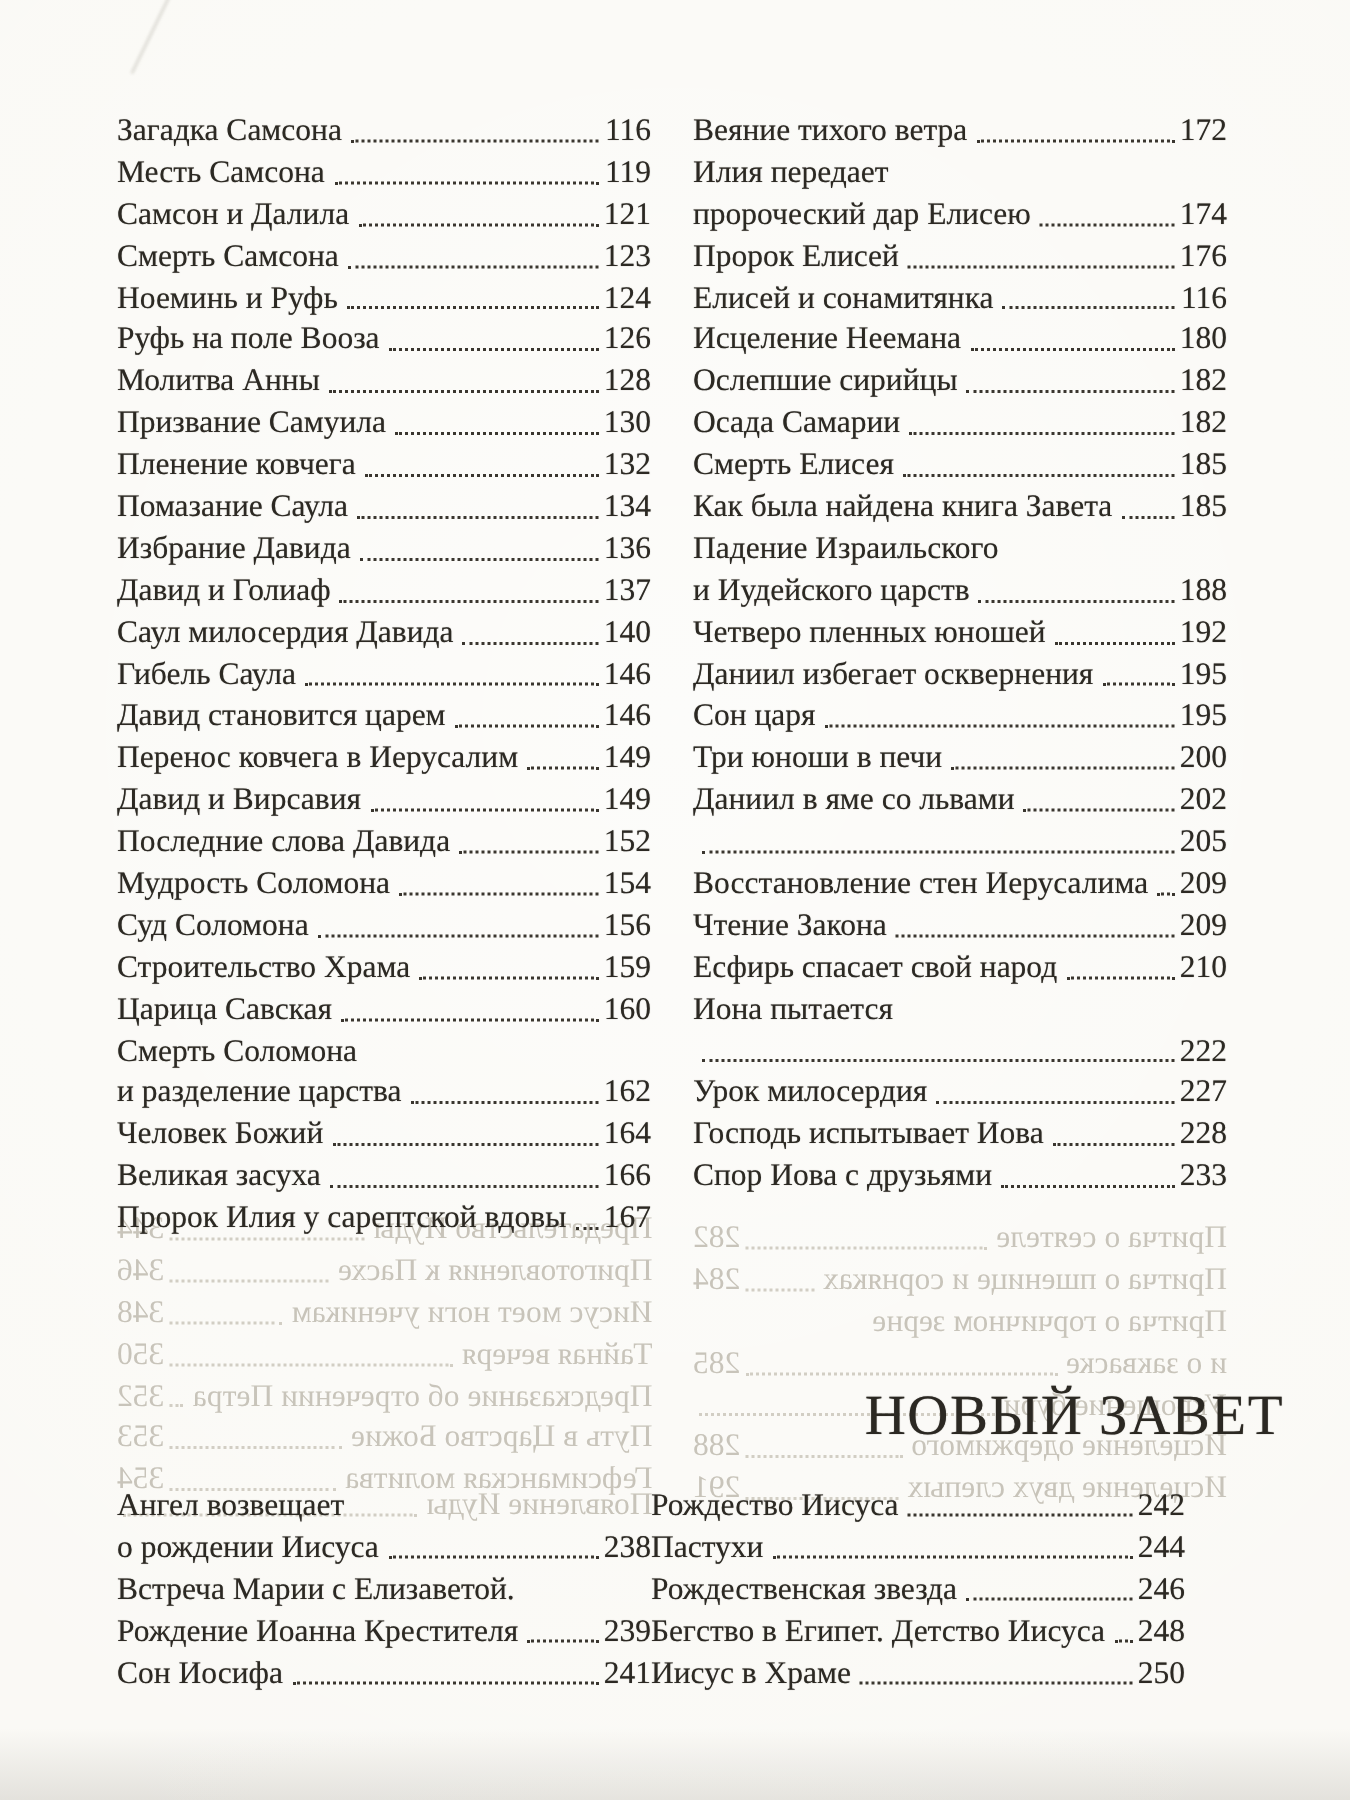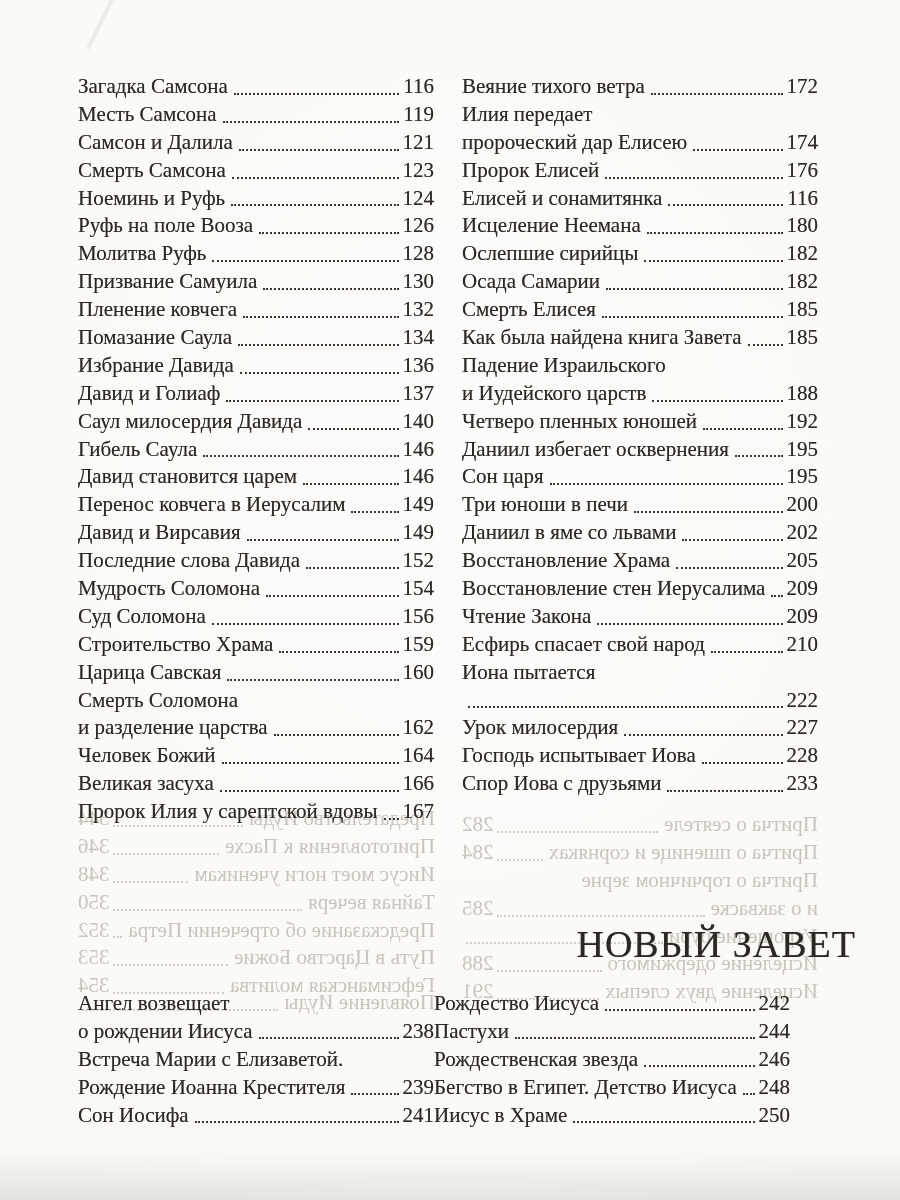--- a/index.html
+++ b/index.html
@@ -176,21 +176,21 @@
           <span class="t">Ноеминь и Руфь</span>
           <span class="leader"></span>
           <span class="pg">124</span>
         </div>
         <div class="row">
           <span class="t">Руфь на поле Вооза</span>
           <span class="leader"></span>
           <span class="pg">126</span>
         </div>
         <div class="row">
-          <span class="t">Молитва Руфь</span>
+          <span class="t">Молитва Анны</span>
           <span class="leader"></span>
           <span class="pg">128</span>
         </div>
         <div class="row">
           <span class="t">Призвание Самуила</span>
           <span class="leader"></span>
           <span class="pg">130</span>
         </div>
         <div class="row">
           <span class="t">Пленение ковчега</span>
@@ -362,21 +362,20 @@
           <span class="t">Три юноши в печи</span>
           <span class="leader"></span>
           <span class="pg">200</span>
         </div>
         <div class="row">
           <span class="t">Даниил в яме со львами</span>
           <span class="leader"></span>
           <span class="pg">202</span>
         </div>
         <div class="row">
-          <span class="t">Восстановление Храма</span>
           <span class="leader"></span>
           <span class="pg">205</span>
         </div>
         <div class="row">
           <span class="t">Восстановление стен Иерусалима</span>
           <span class="leader"></span>
           <span class="pg">209</span>
         </div>
         <div class="row">
           <span class="t">Чтение Закона</span>

